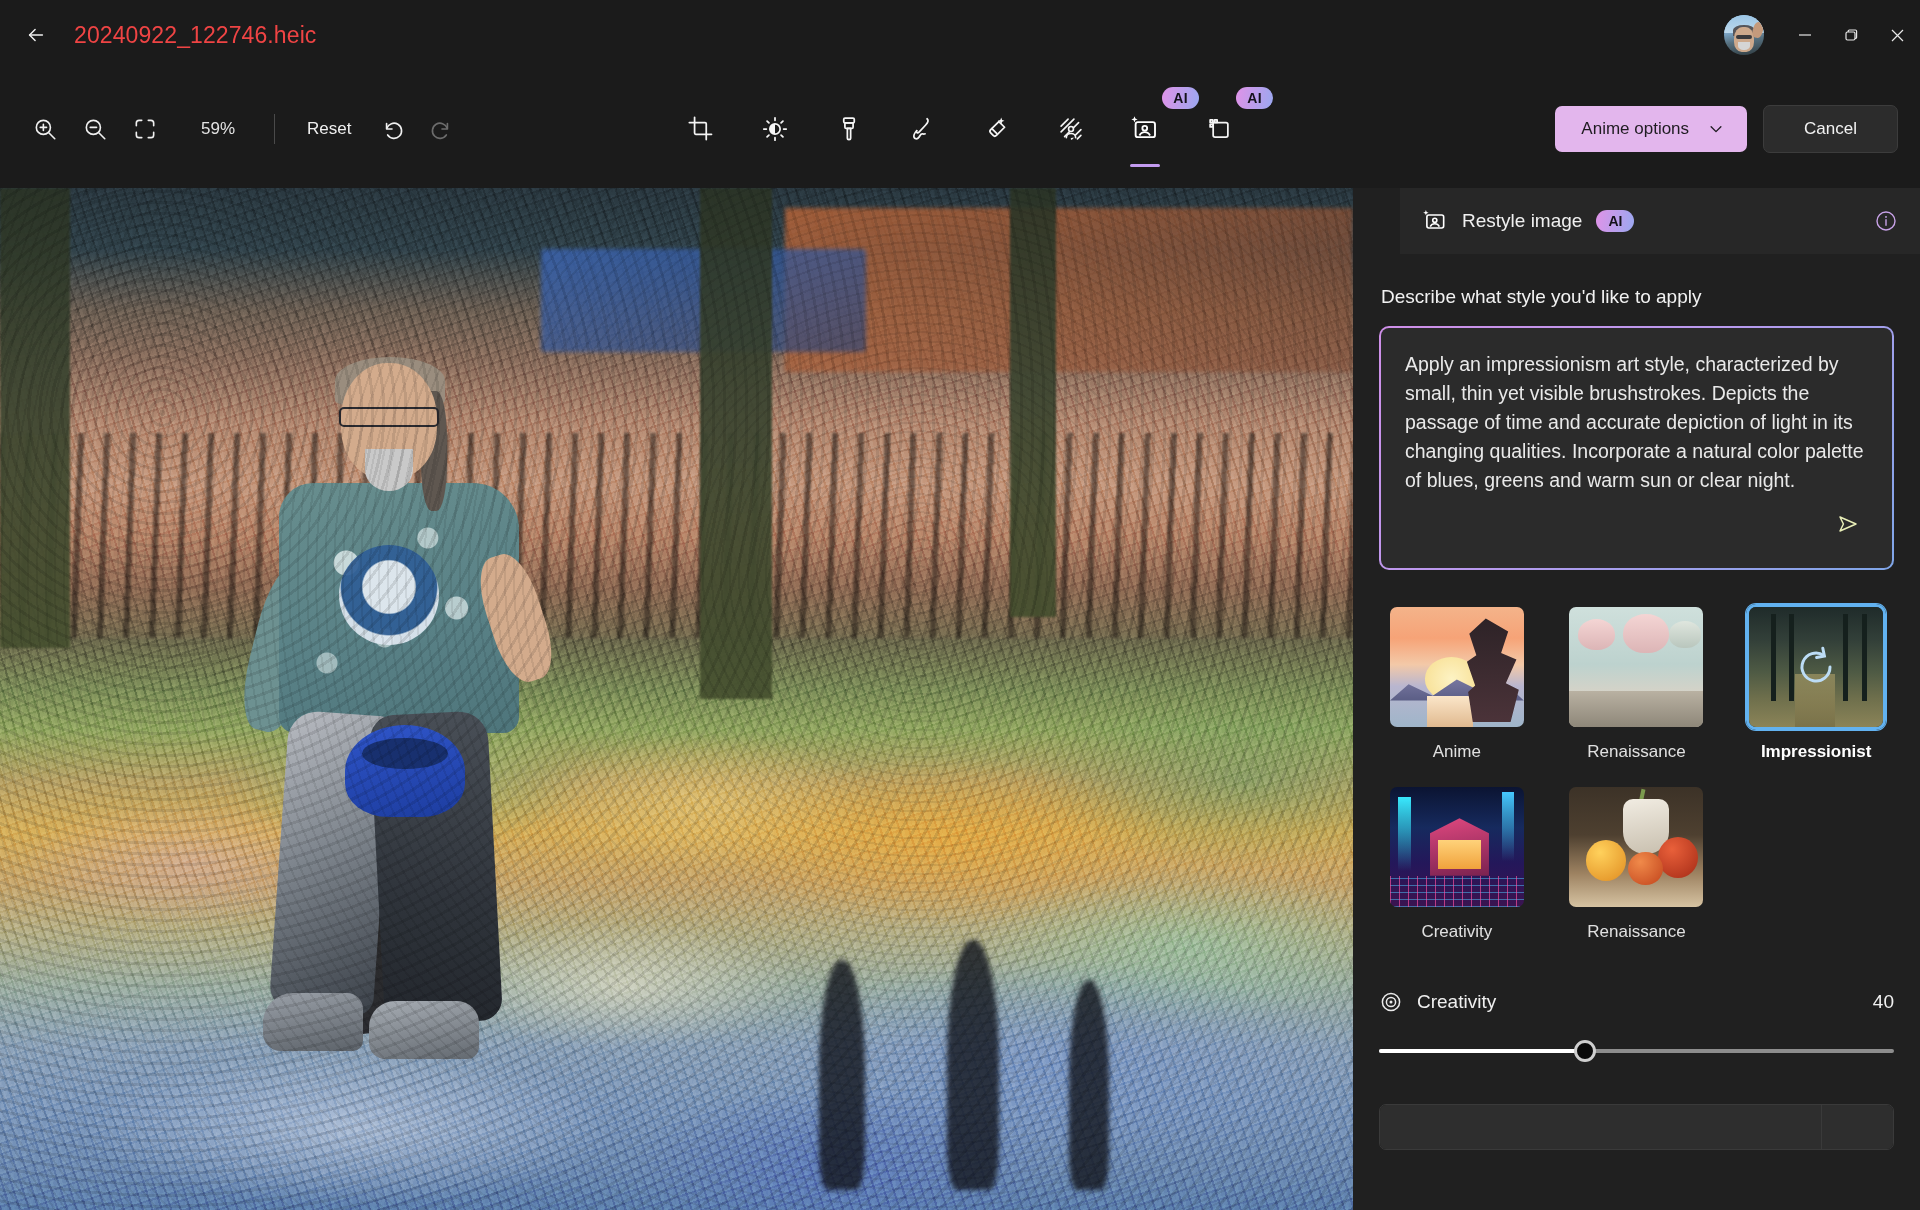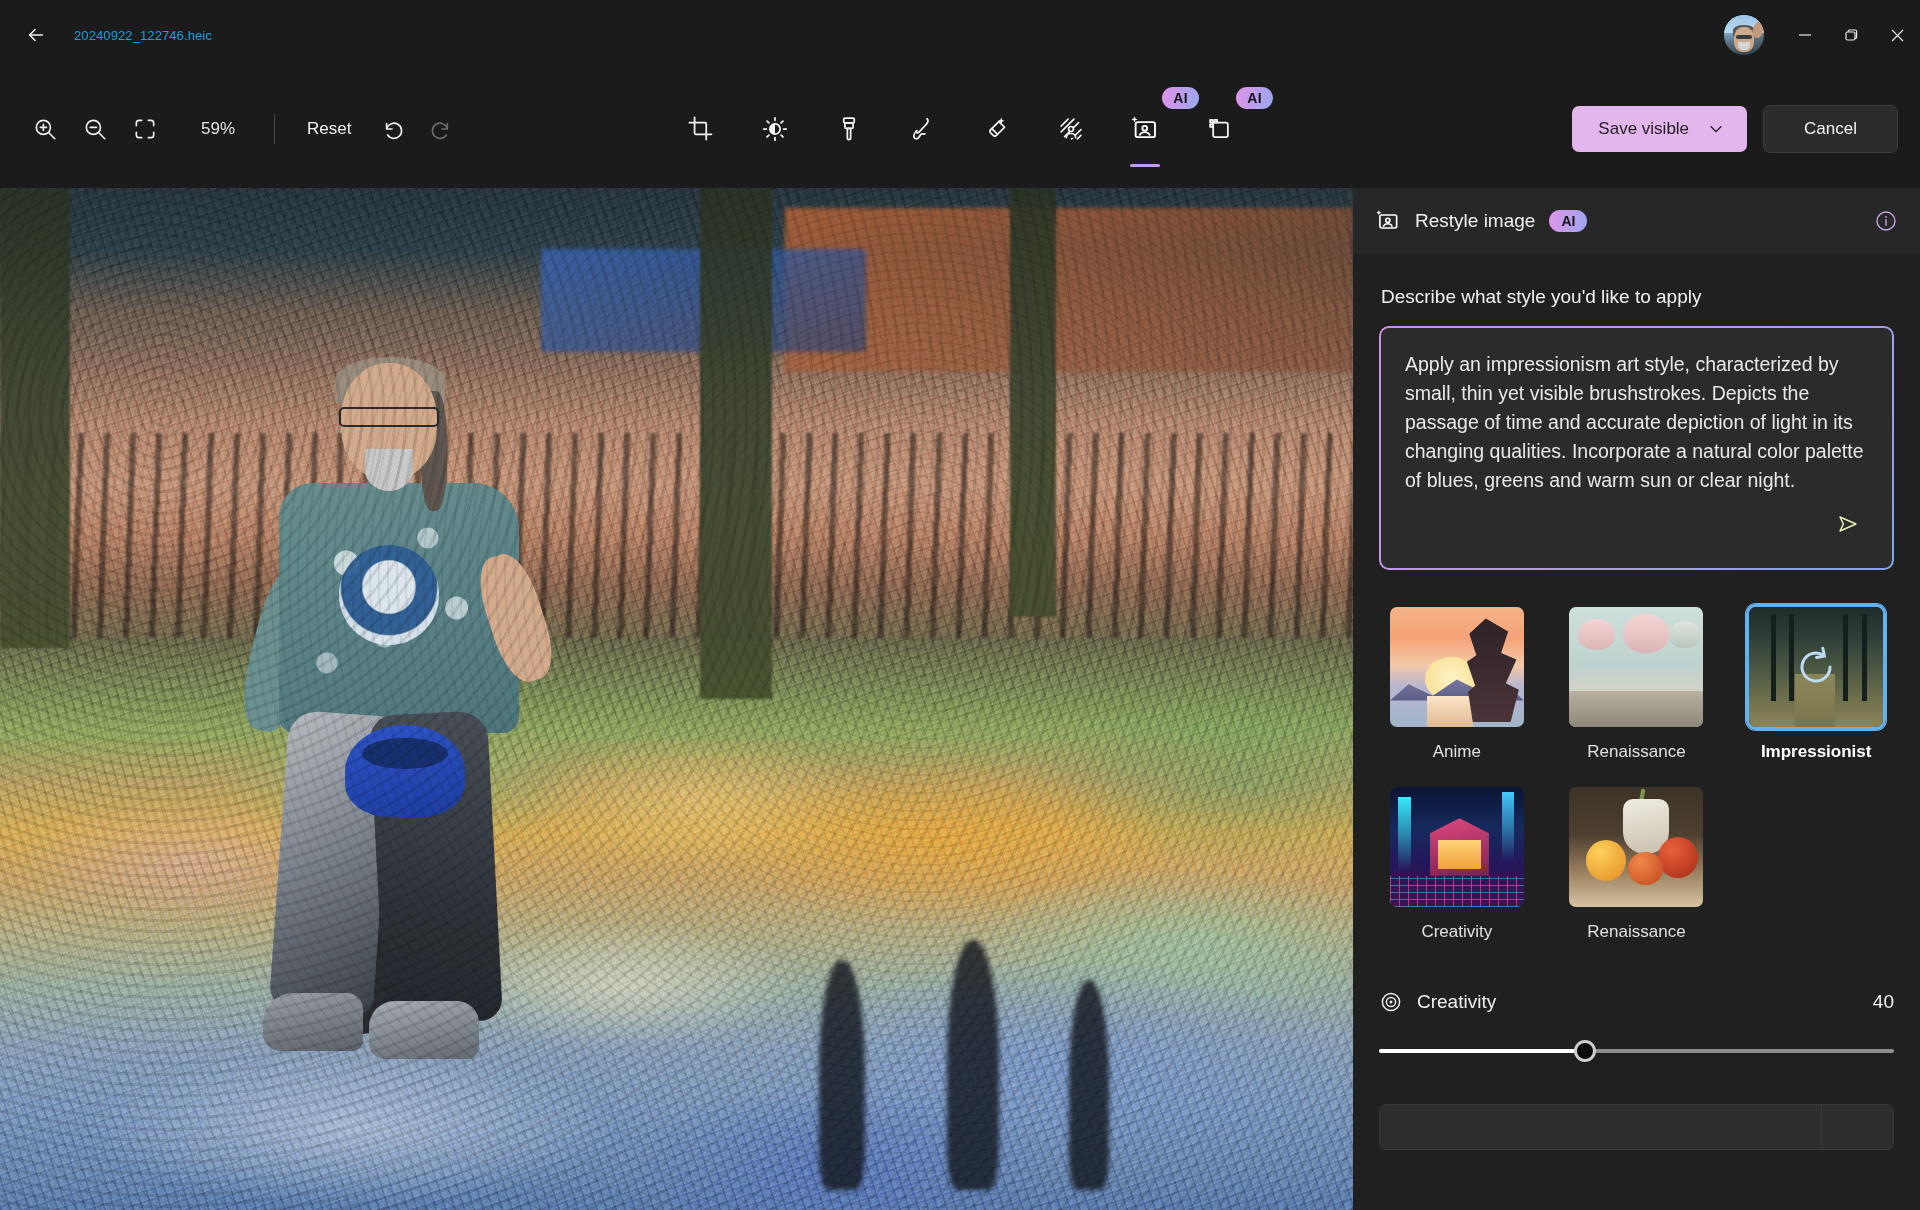--- a/index.html
+++ b/index.html
@@ -17,21 +17,21 @@
     height: 70px; flex: 0 0 70px;
     display: flex; align-items: center;
     background: #1b1b1b; position: relative;
   }
   .back-btn {
     width: 44px; height: 44px; margin-left: 14px;
     display: flex; align-items: center; justify-content: center;
     border-radius: 5px; cursor: pointer;
   }
   .win-title {
-    margin-left: 16px; font-size: 13px; color: #0ea5e9; letter-spacing: .1px;
+    margin-left: 16px; font-size: 23px; color: #ef4444; letter-spacing: .1px;
   }
   .win-right { position: absolute; right: 0; top: 0; height: 70px; display: flex; align-items: center; }
   .avatar {
     width: 40px; height: 40px; border-radius: 50%; margin-right: 18px;
     overflow: hidden; position: relative; cursor: pointer;
     background: linear-gradient(170deg,#9fc4e0 0%,#7ea9cc 38%,#56707f 62%,#2e3a3f 100%);
   }
   .avatar .av-sky { position:absolute; left:0; top:0; width:100%; height:46%; background:linear-gradient(180deg,#9cc6e6,#bcd8ec); }
   .avatar .av-head { position:absolute; left:26%; top:30%; width:48%; height:62%; border-radius:46% 46% 40% 40%; background:#cda98c; }
   .avatar .av-hair { position:absolute; left:22%; top:26%; width:56%; height:26%; border-radius:50% 50% 0 0; background:#55555a; }
@@ -234,21 +234,21 @@
     position: absolute; left: 124px; top: 638px; width: 110px; height: 58px;
     background: linear-gradient(170deg,#a7adb4,#636970); border-radius: 26px 22px 12px 16px;
   }
 
   
   .panel {
     flex: 0 0 567px; background: #202020; display: flex; flex-direction: column; min-height: 0;
   }
   .panel-header {
     height: 66px; flex: 0 0 66px; display: flex; align-items: center;
-    padding: 0 22px 0 22px; background: #272727; gap: 14px;
+    padding: 0 22px 0 22px; background: #272727; gap: 14px; margin-left: 47px;
   }
   .panel-title { font-size: 19px; color: #f0f0f0; }
   .panel-ai {
     padding: 3px 12px; border-radius: 11px; font-size: 14px; font-weight: 600; color: #14121b;
     background: linear-gradient(100deg, #e093e8 0%, #c09ceb 45%, #9aa8f0 100%);
   }
   .info-icon { margin-left: auto; cursor: pointer; }
 
   .panel-body { flex: 1 1 auto; overflow: hidden; padding: 22px 26px 0 26px; }
   .prompt-label { font-size: 19px; color: #f2f2f2; margin: 10px 0 18px 2px; }
@@ -510,21 +510,21 @@
           <path d="M7 6.5h11a1.6 1.6 0 0 1 1.6 1.6v9.3A1.6 1.6 0 0 1 18 19H8.6A1.6 1.6 0 0 1 7 17.4z"></path>
           <path d="M4.4 4.2h2.2v2.2H4.4zM8.2 4.2h2.2v2.2H8.2zM4.4 8h2.2v2.2H4.4z"></path>
         </svg>
         <div class="ai-badge">AI</div>
 
       </div>
     </div>
 
     <div class="tb-right">
       <button class="save-btn">
-        <span>Save visible</span>
+        <span>Anime options</span>
         <svg width="18" height="18" viewBox="0 0 24 24" fill="none" stroke="#201c22" stroke-width="1.8" stroke-linecap="round" stroke-linejoin="round">
           <path d="M5.5 9l6.5 6.5L18.5 9"></path>
         </svg>
       </button>
       <button class="cancel-btn">Cancel</button>
     </div>
   </div>
 
   <div class="body">
 

